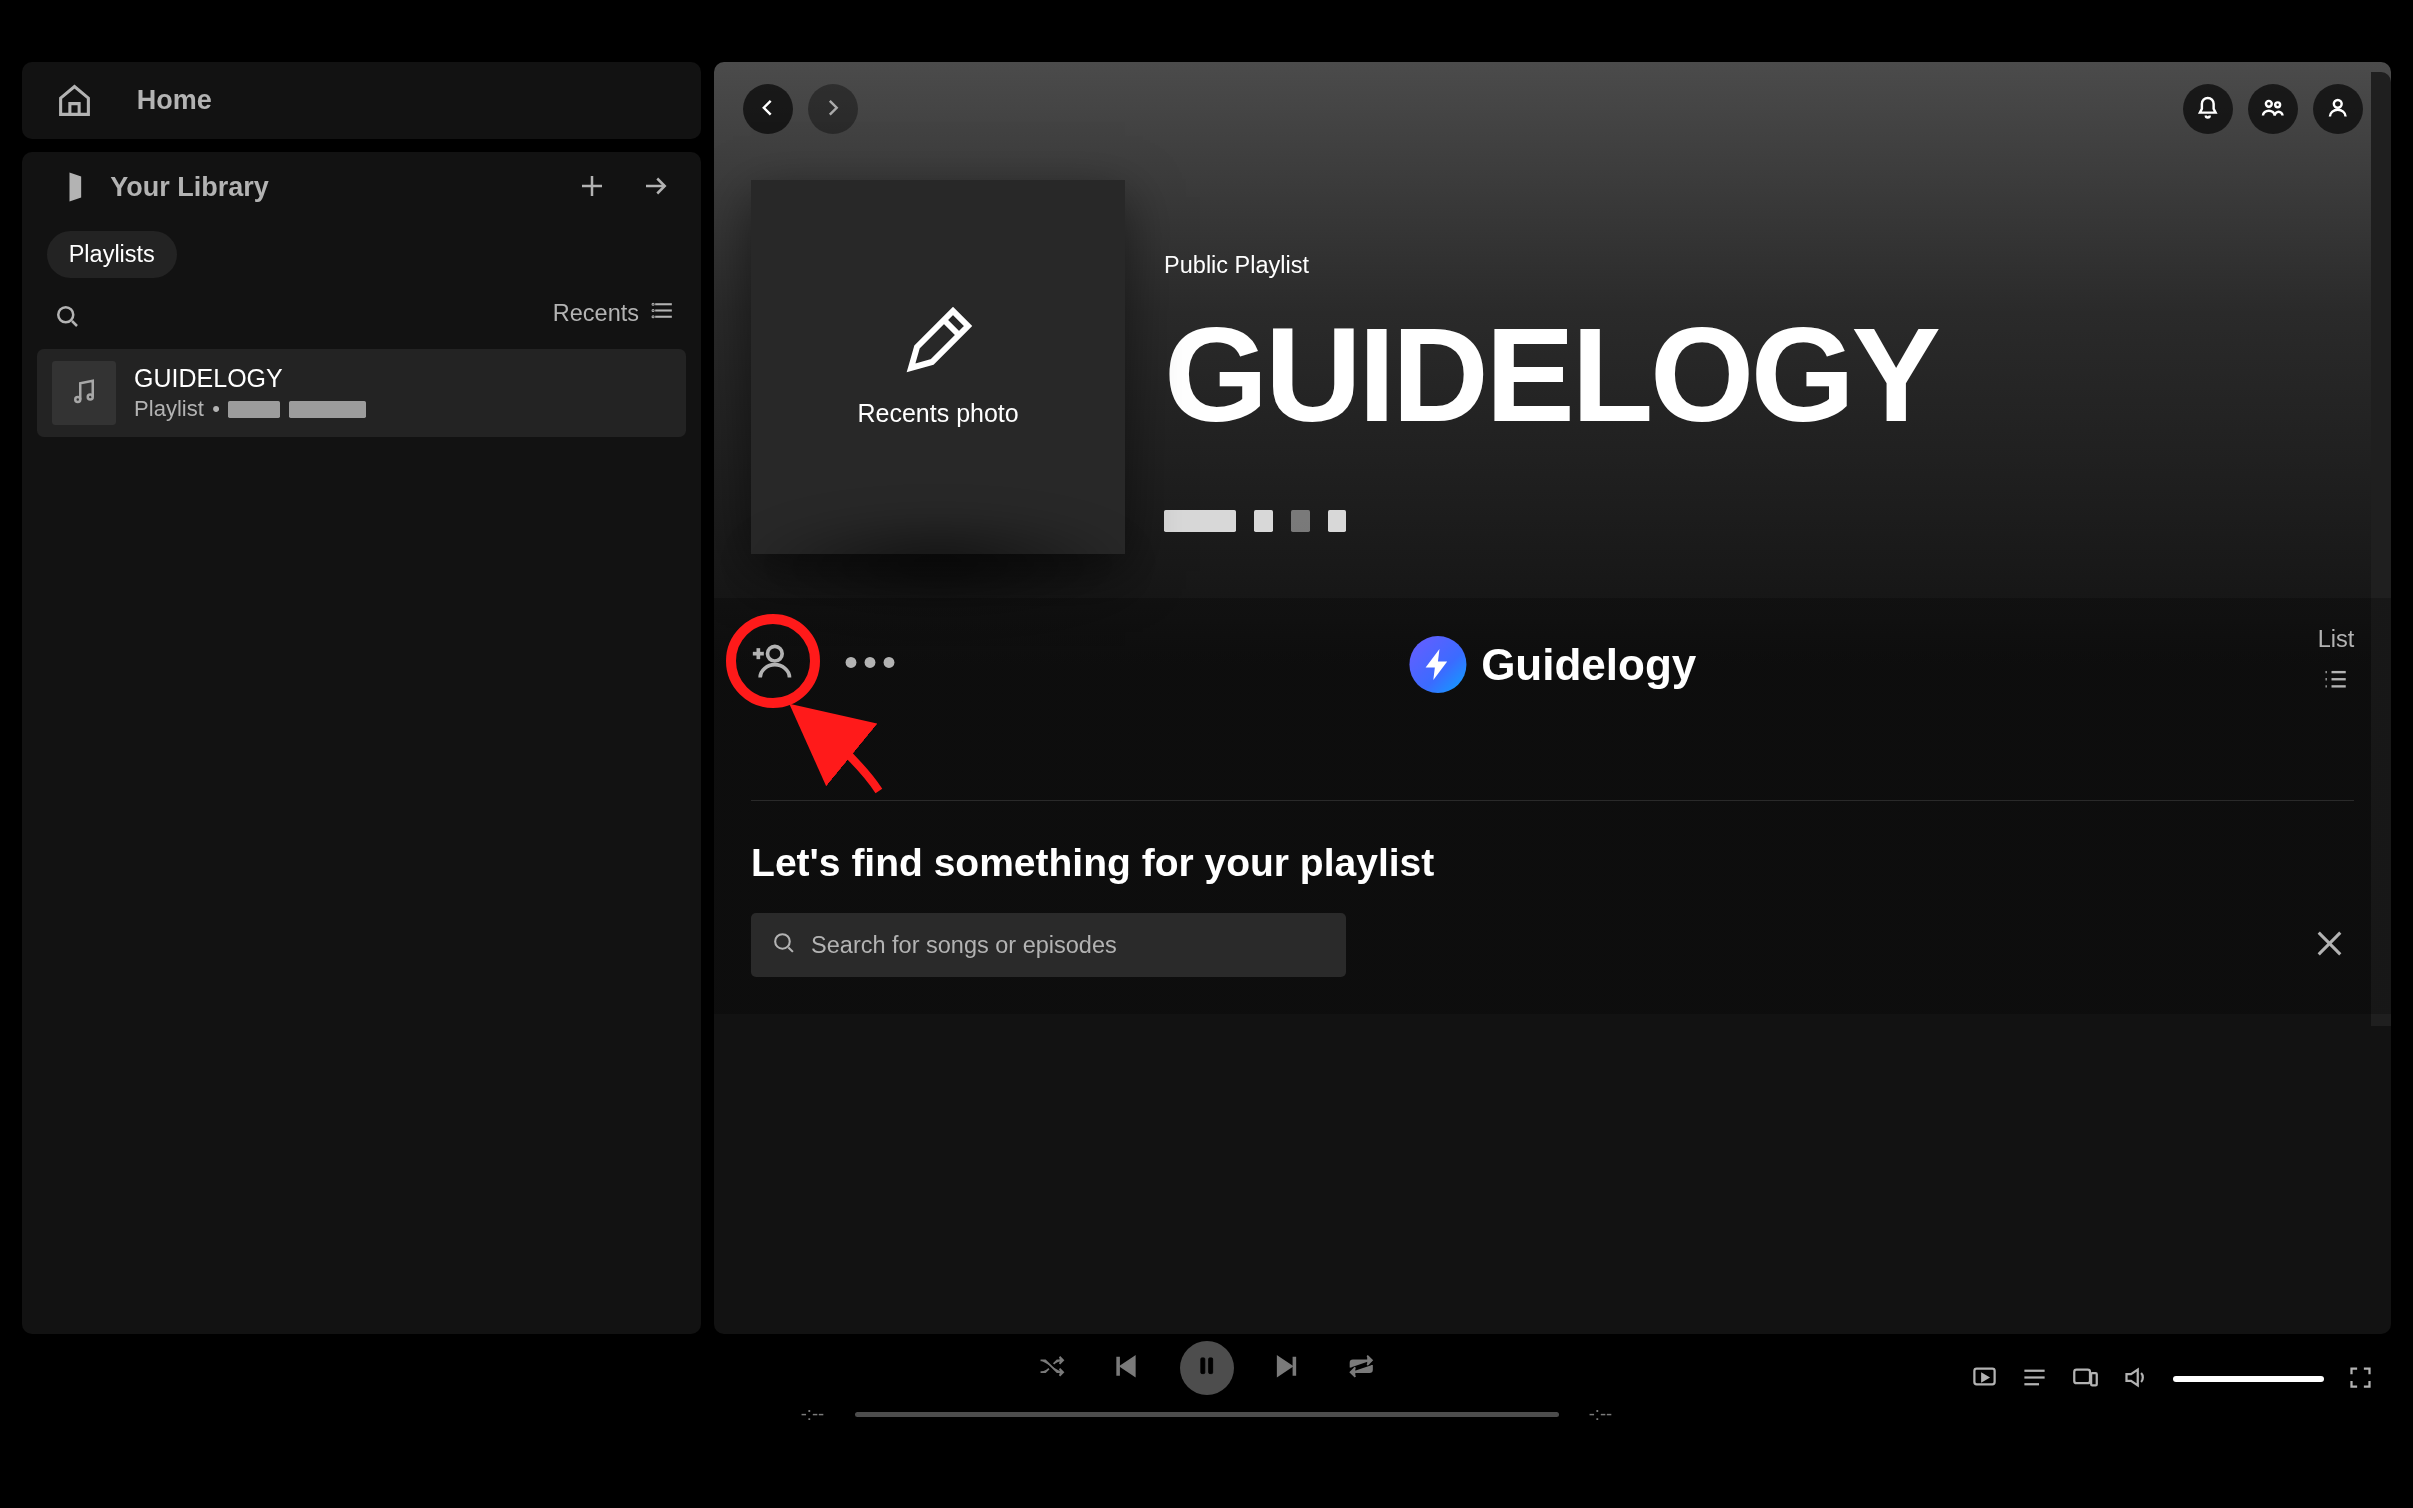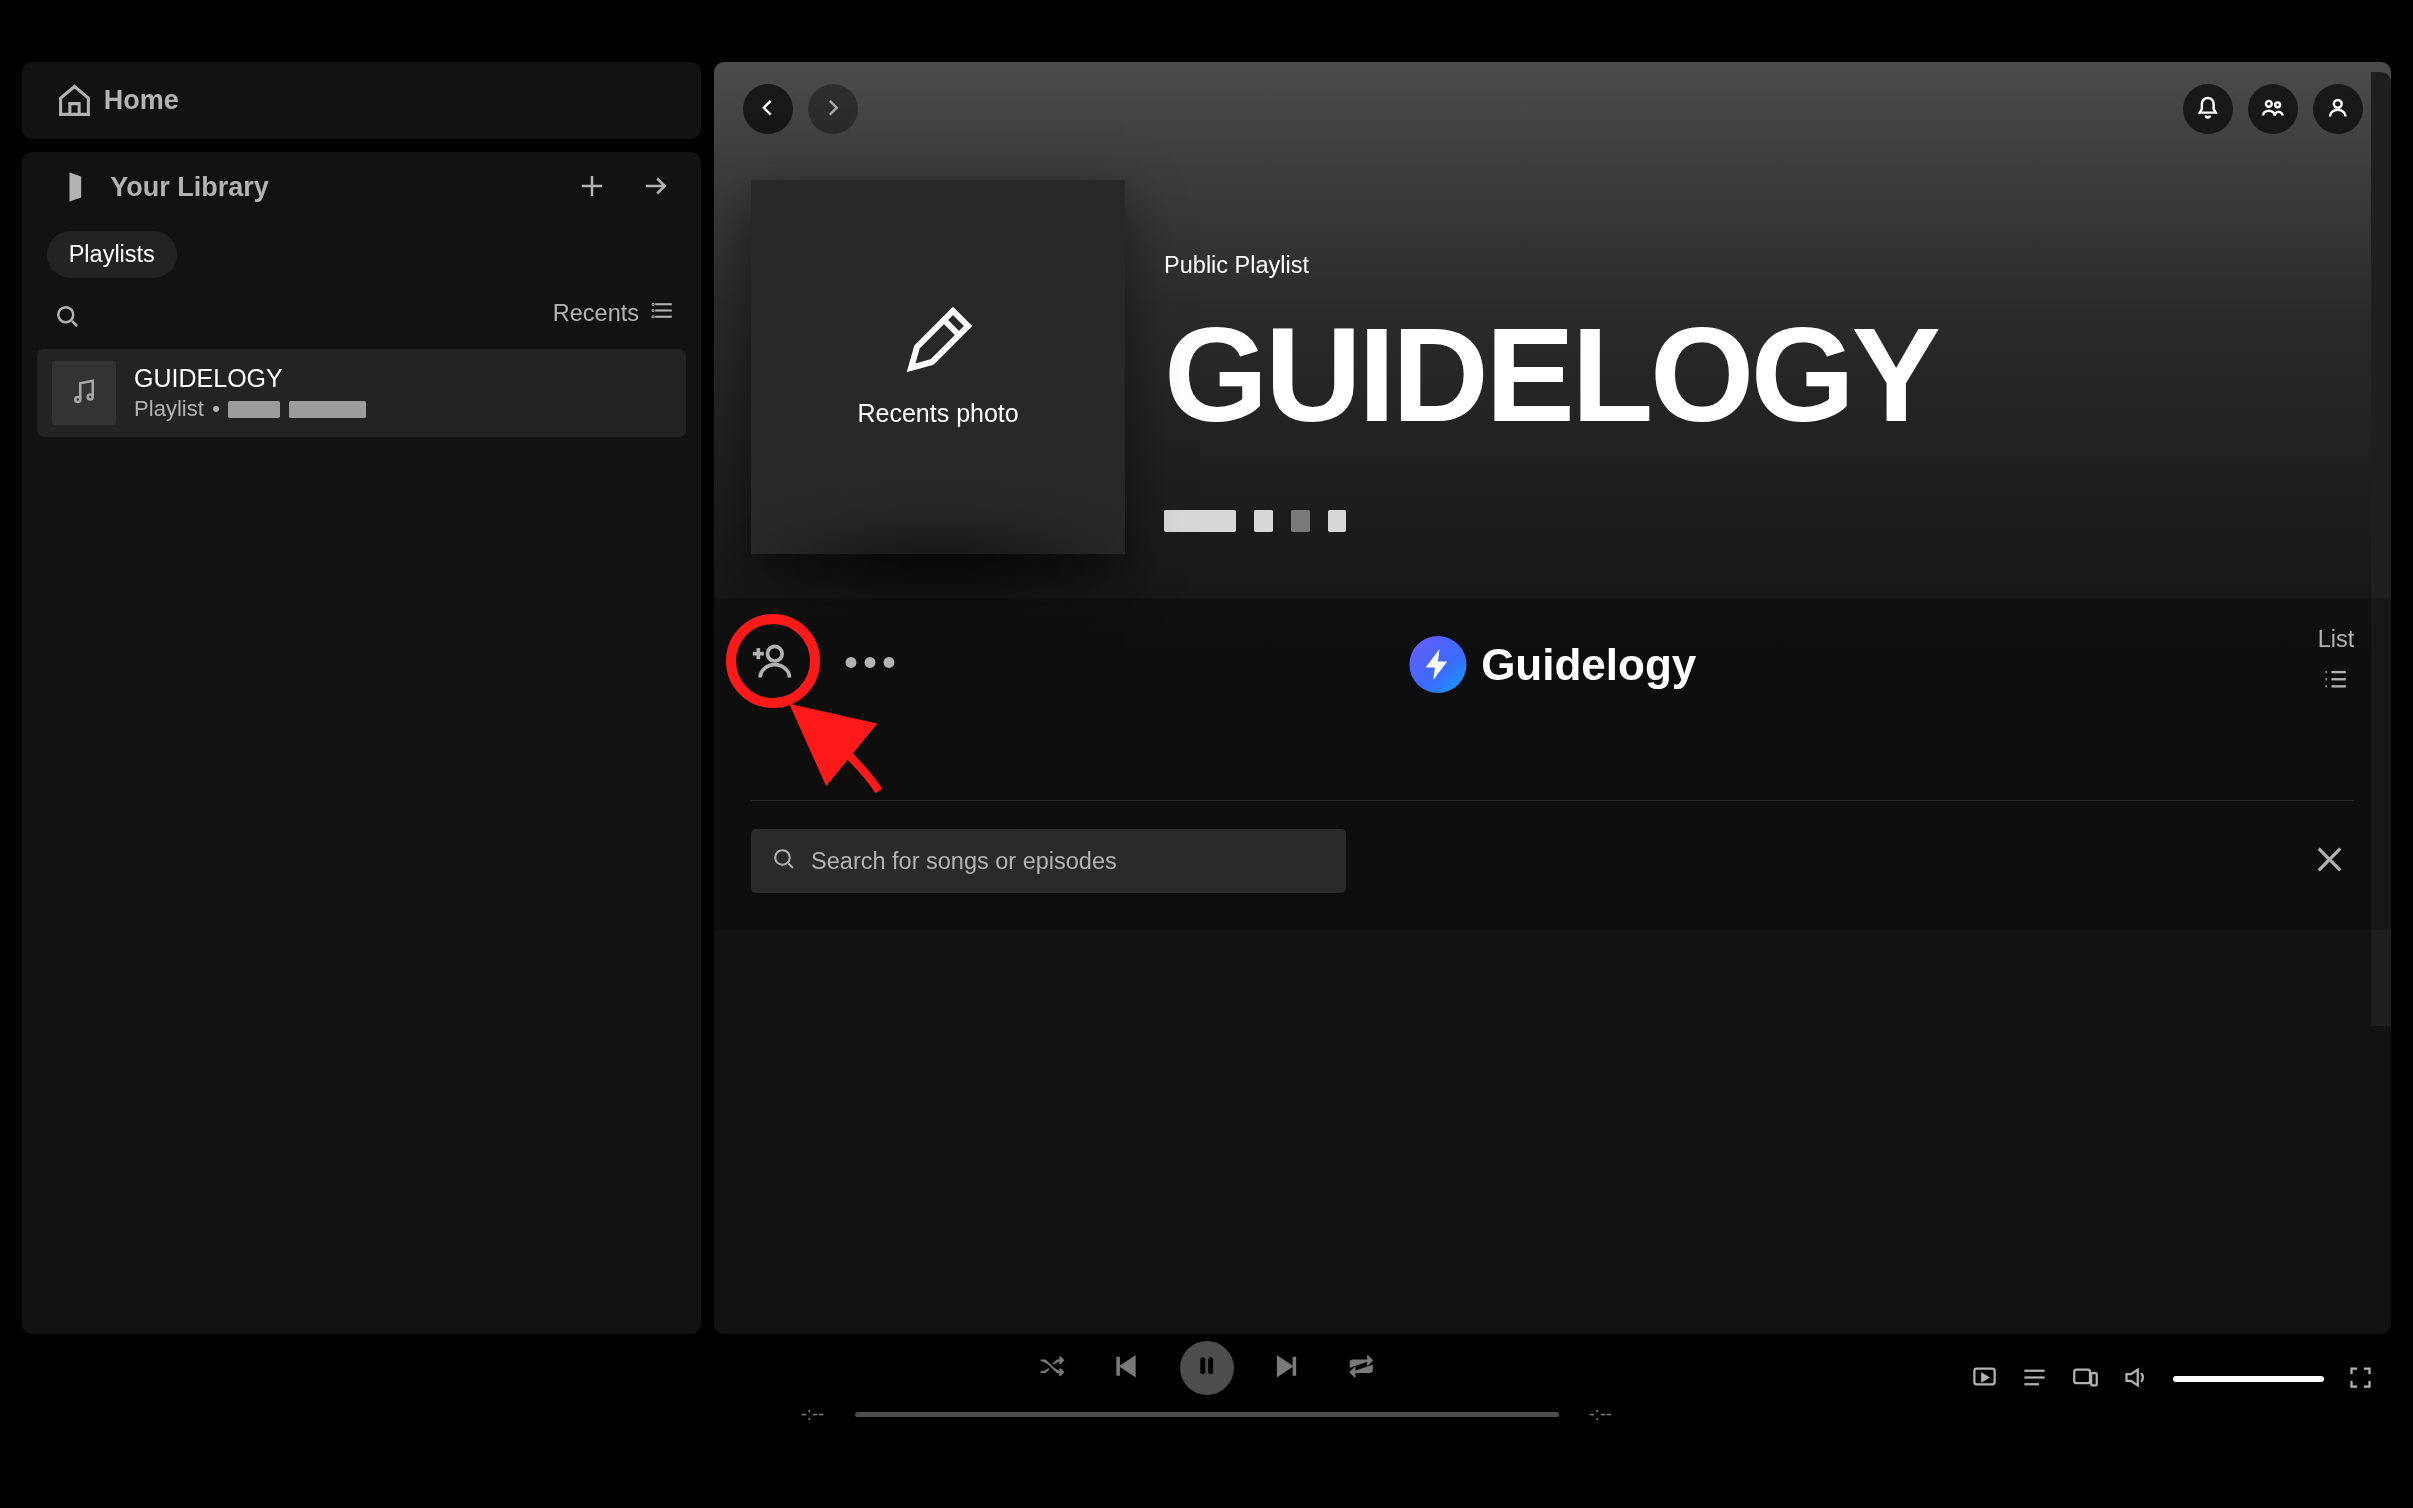--- a/index.html
+++ b/index.html
@@ -25,21 +25,21 @@
     padding:10px;
   }
   
   .left-col{display:flex;flex-direction:column;gap:13.4px;min-height:0;}
   .panel{
     background:#121212;
     border-radius:10px;
     color:#b3b3b3;
   }
   .nav-item{
-    display:flex;align-items:center;gap:11px;
+    display:flex;align-items:center;gap:44px;
     height:77px;padding:0 34px;
     font-size:27px;font-weight:700;color:#b3b3b3;
     cursor:pointer;
   }
   .nav-item .ic{flex:0 0 37px;height:37px;display:flex;align-items:center;justify-content:center;}
   .nav-item .ic svg{width:37px;height:37px;stroke:#b3b3b3;fill:none;stroke-width:2;}
   .library-panel{flex:1;display:flex;flex-direction:column;padding:0;overflow:hidden;}
   .library-header{
     display:flex;align-items:center;justify-content:space-between;
     padding:15px 25px;
@@ -396,20 +396,21 @@
                 <path d="M3 6h1"></path>
                 <path d="M3 12h1"></path>
                 <path d="M3 18h1"></path>
               </svg>
           </span>
         </div>
       </div>
 
       <div class="divider"></div>
 
+      <h2 class="find-title">Let's find something for your playlist</h2>
       <div class="find-row">
         <div class="search-box">
           <span>
             <svg viewBox="0 0 24 24">
                 <circle cx="11" cy="11" r="7"></circle>
                 <path d="m21 21-4.3-4.3"></path>
               </svg>
           </span>
           <span>Search for songs or episodes</span>
         </div>

